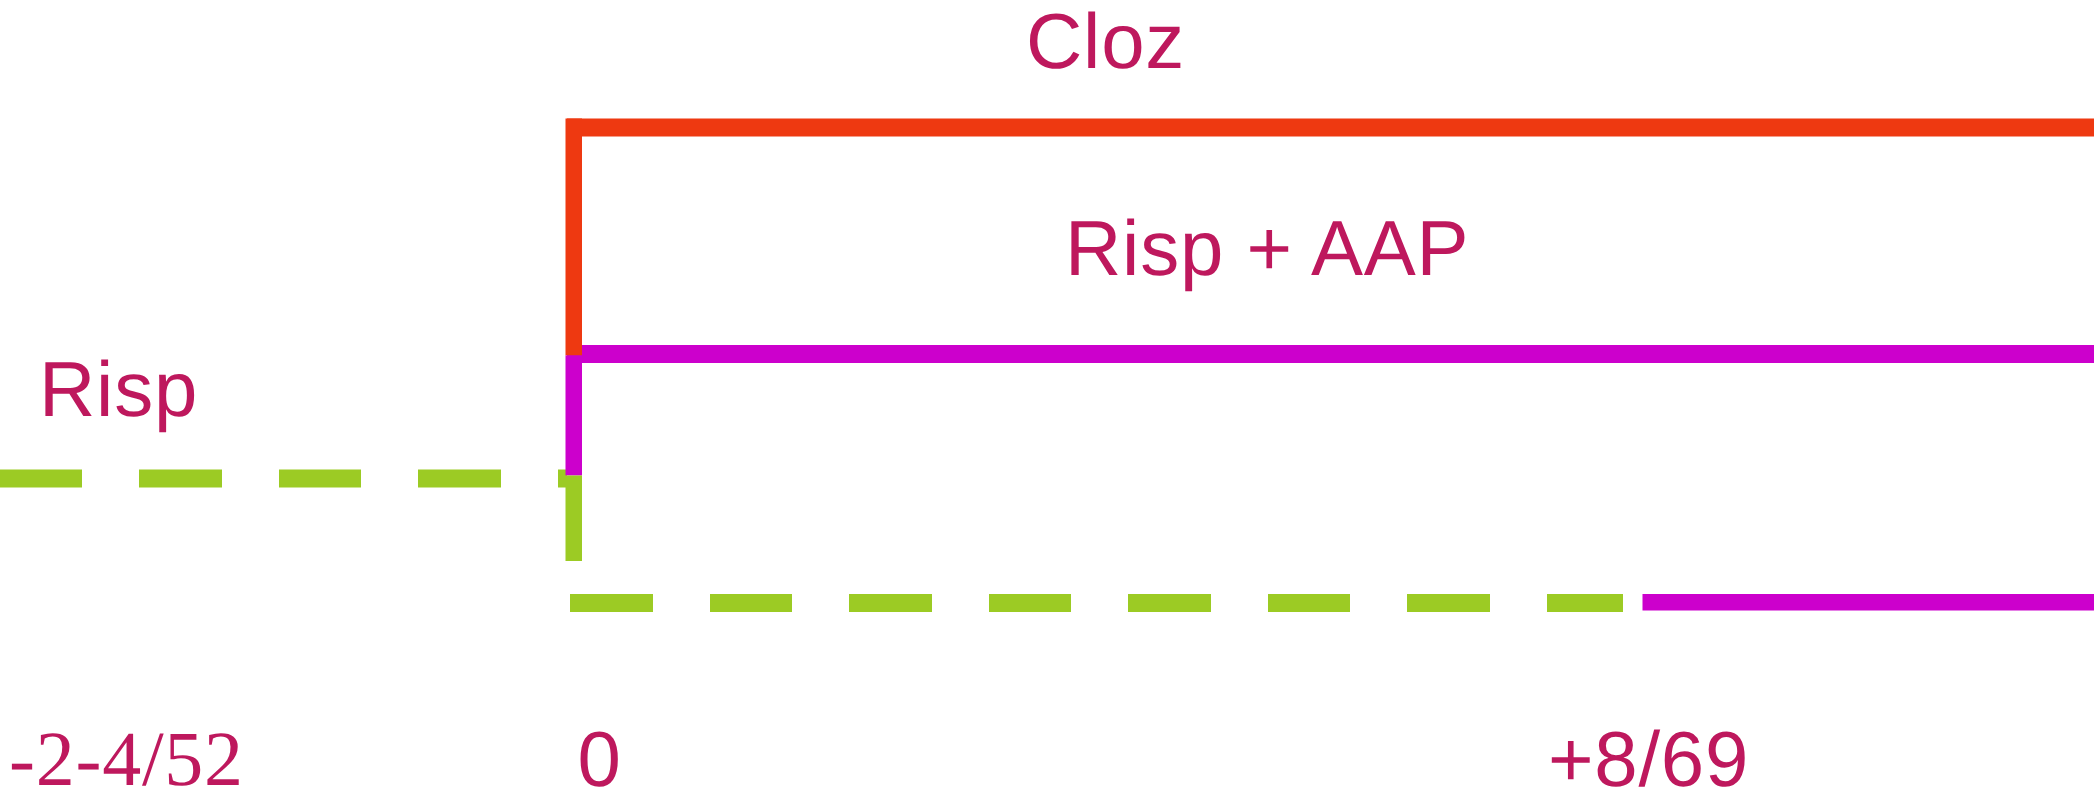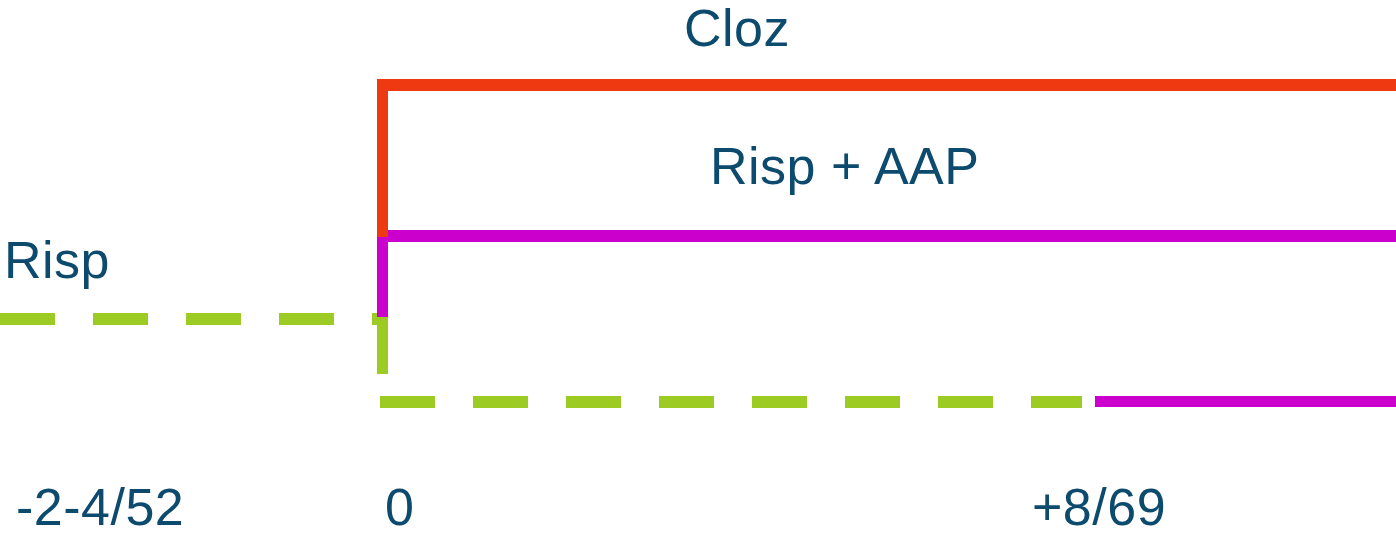--- a/index.html
+++ b/index.html
@@ -8,39 +8,39 @@
     position: relative;
     width: 1396px;
     height: 535px;
     background: #ffffff;
     overflow: hidden;
   }
   .label {
     position: absolute;
     font-size: 52px;
     line-height: 1.0;
-    color: #0c4a6e;
+    color: #be185d;
     white-space: nowrap;
     letter-spacing: 0.5px;
   }
   .h-line { position: absolute; height: 12px; }
   .v-seg  { position: absolute; width: 11px; left: 377px; }
 </style>
 </head>
 <body>
 
 <div class="figure">
 
   <div class="label" style="left:684px; top:2px;">Cloz</div>
 
   <div class="label" style="left:666px; top:140px;margin-left:44px;">Risp + AAP</div>
 
-  <div class="label" style="left:4px; top:234px;">Risp</div>
+  <div class="label" style="left:26px; top:234px;">Risp</div>
 
-  <div class="label" style="left:16px; top:481px;">-2-4/52</div>
+  <div class="label" style="left:6px; top:481px;font-family:Liberation Serif, serif;">-2-4/52</div>
 
   <div class="label" style="left:385px; top:481px;">0</div>
 
 
   <div class="label" style="left:1032px; top:481px;">+8/69</div>
 
   <div class="h-line" style="left: 378px; top: 79px; width: 1018px; background: rgb(238, 57, 17);"></div>
 
   <div class="h-line" style="left: 378px; top: 230px; width: 1018px; background: rgb(204, 0, 204);"></div>
 

